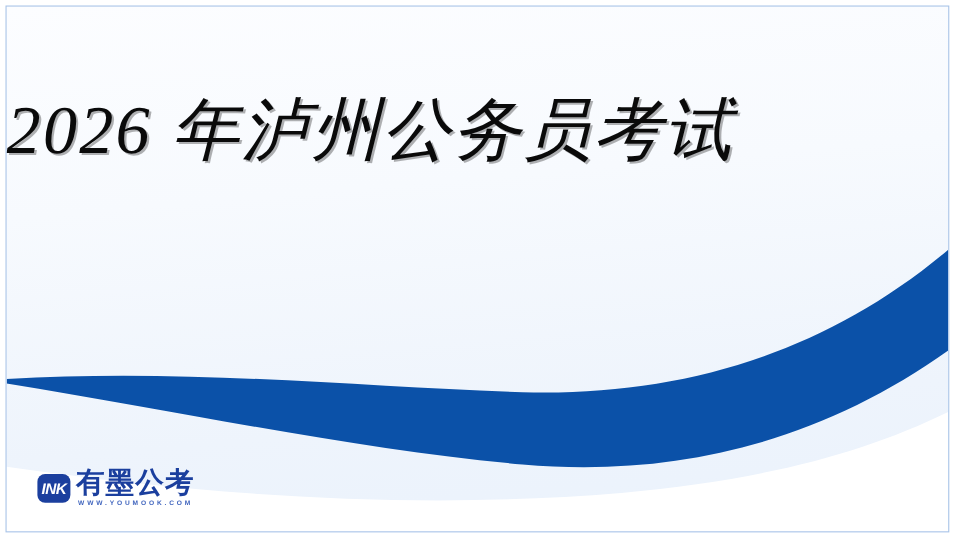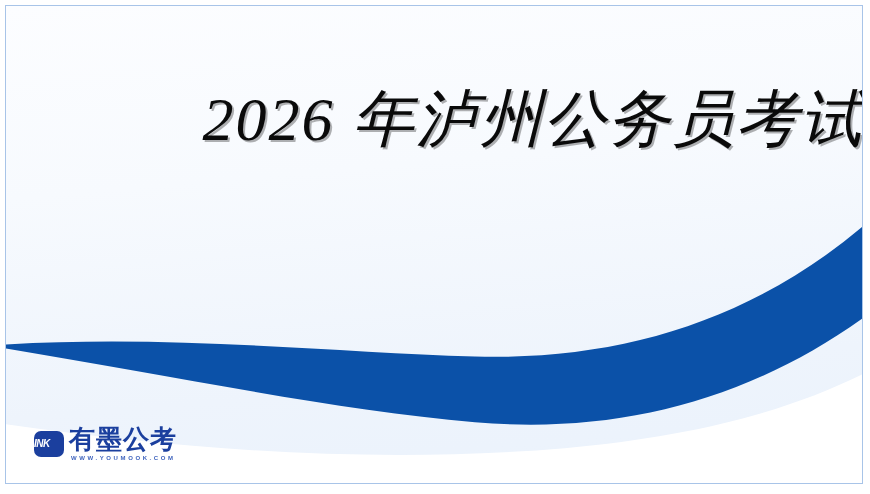--- a/index.html
+++ b/index.html
@@ -43,21 +43,21 @@
     height: 100%;
     display: block;
   }
 
   
   #title-block {
     position: absolute;
     left: 0;
     top: 74px;
     width: 858px;
-    text-align: right;
+    text-align: left;
     z-index: 4;
   }
   .title-line {
     display: block;
     font-family: "Liberation Serif", "DejaVu Serif", serif;
     font-style: italic;
     font-weight: 400;
     font-size: 62px;
     line-height: 78px;
     color: #0a0a0a;
@@ -77,23 +77,23 @@
   }
   #logo-mark {
     width: 30px;
     height: 26px;
     border-radius: 7px;
     background: #1b3f9e;
     color: #ffffff;
     font-family: "Liberation Sans", sans-serif;
     font-weight: 700;
     font-style: italic;
-    font-size: 10px;
+    font-size: 14px;
     line-height: 26px;
-    text-align: left;
+    text-align: center;
     letter-spacing: -0.5px;
     margin-right: 5px;
     margin-top: 5px;
     flex: none;
   }
   #logo-text-wrap {
     display: flex;
     flex-direction: column;
     justify-content: flex-start;
   }

